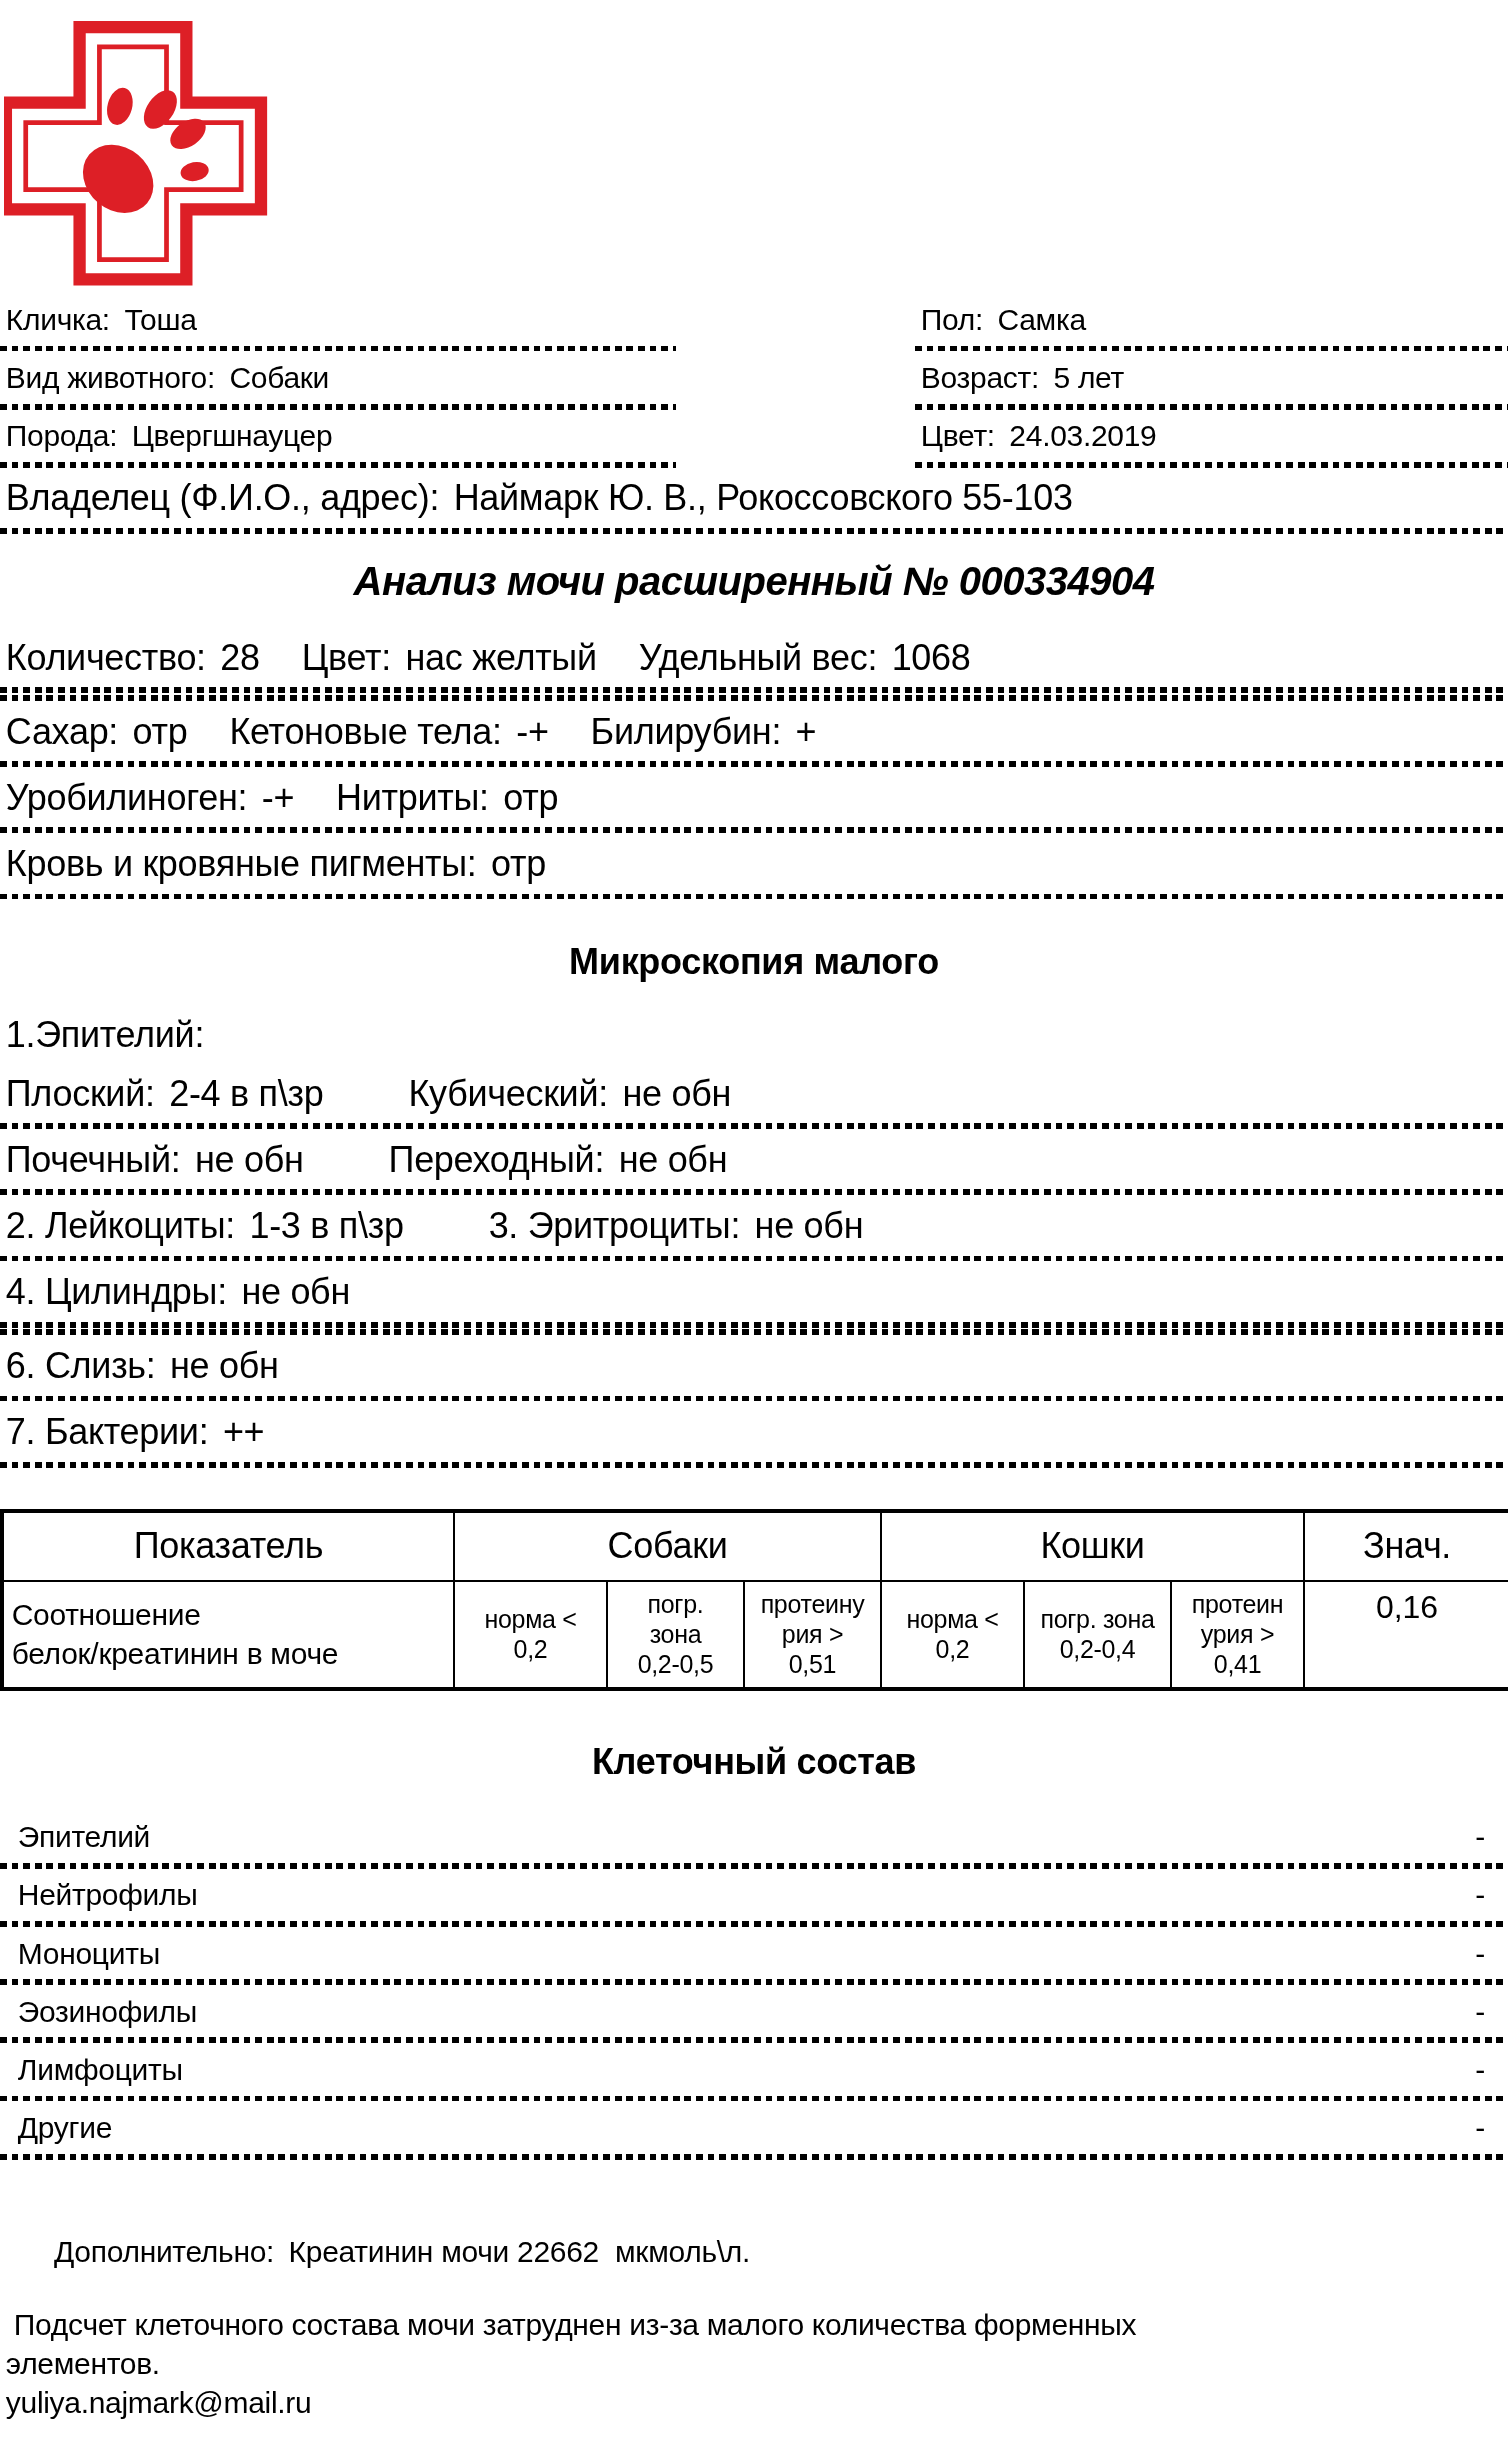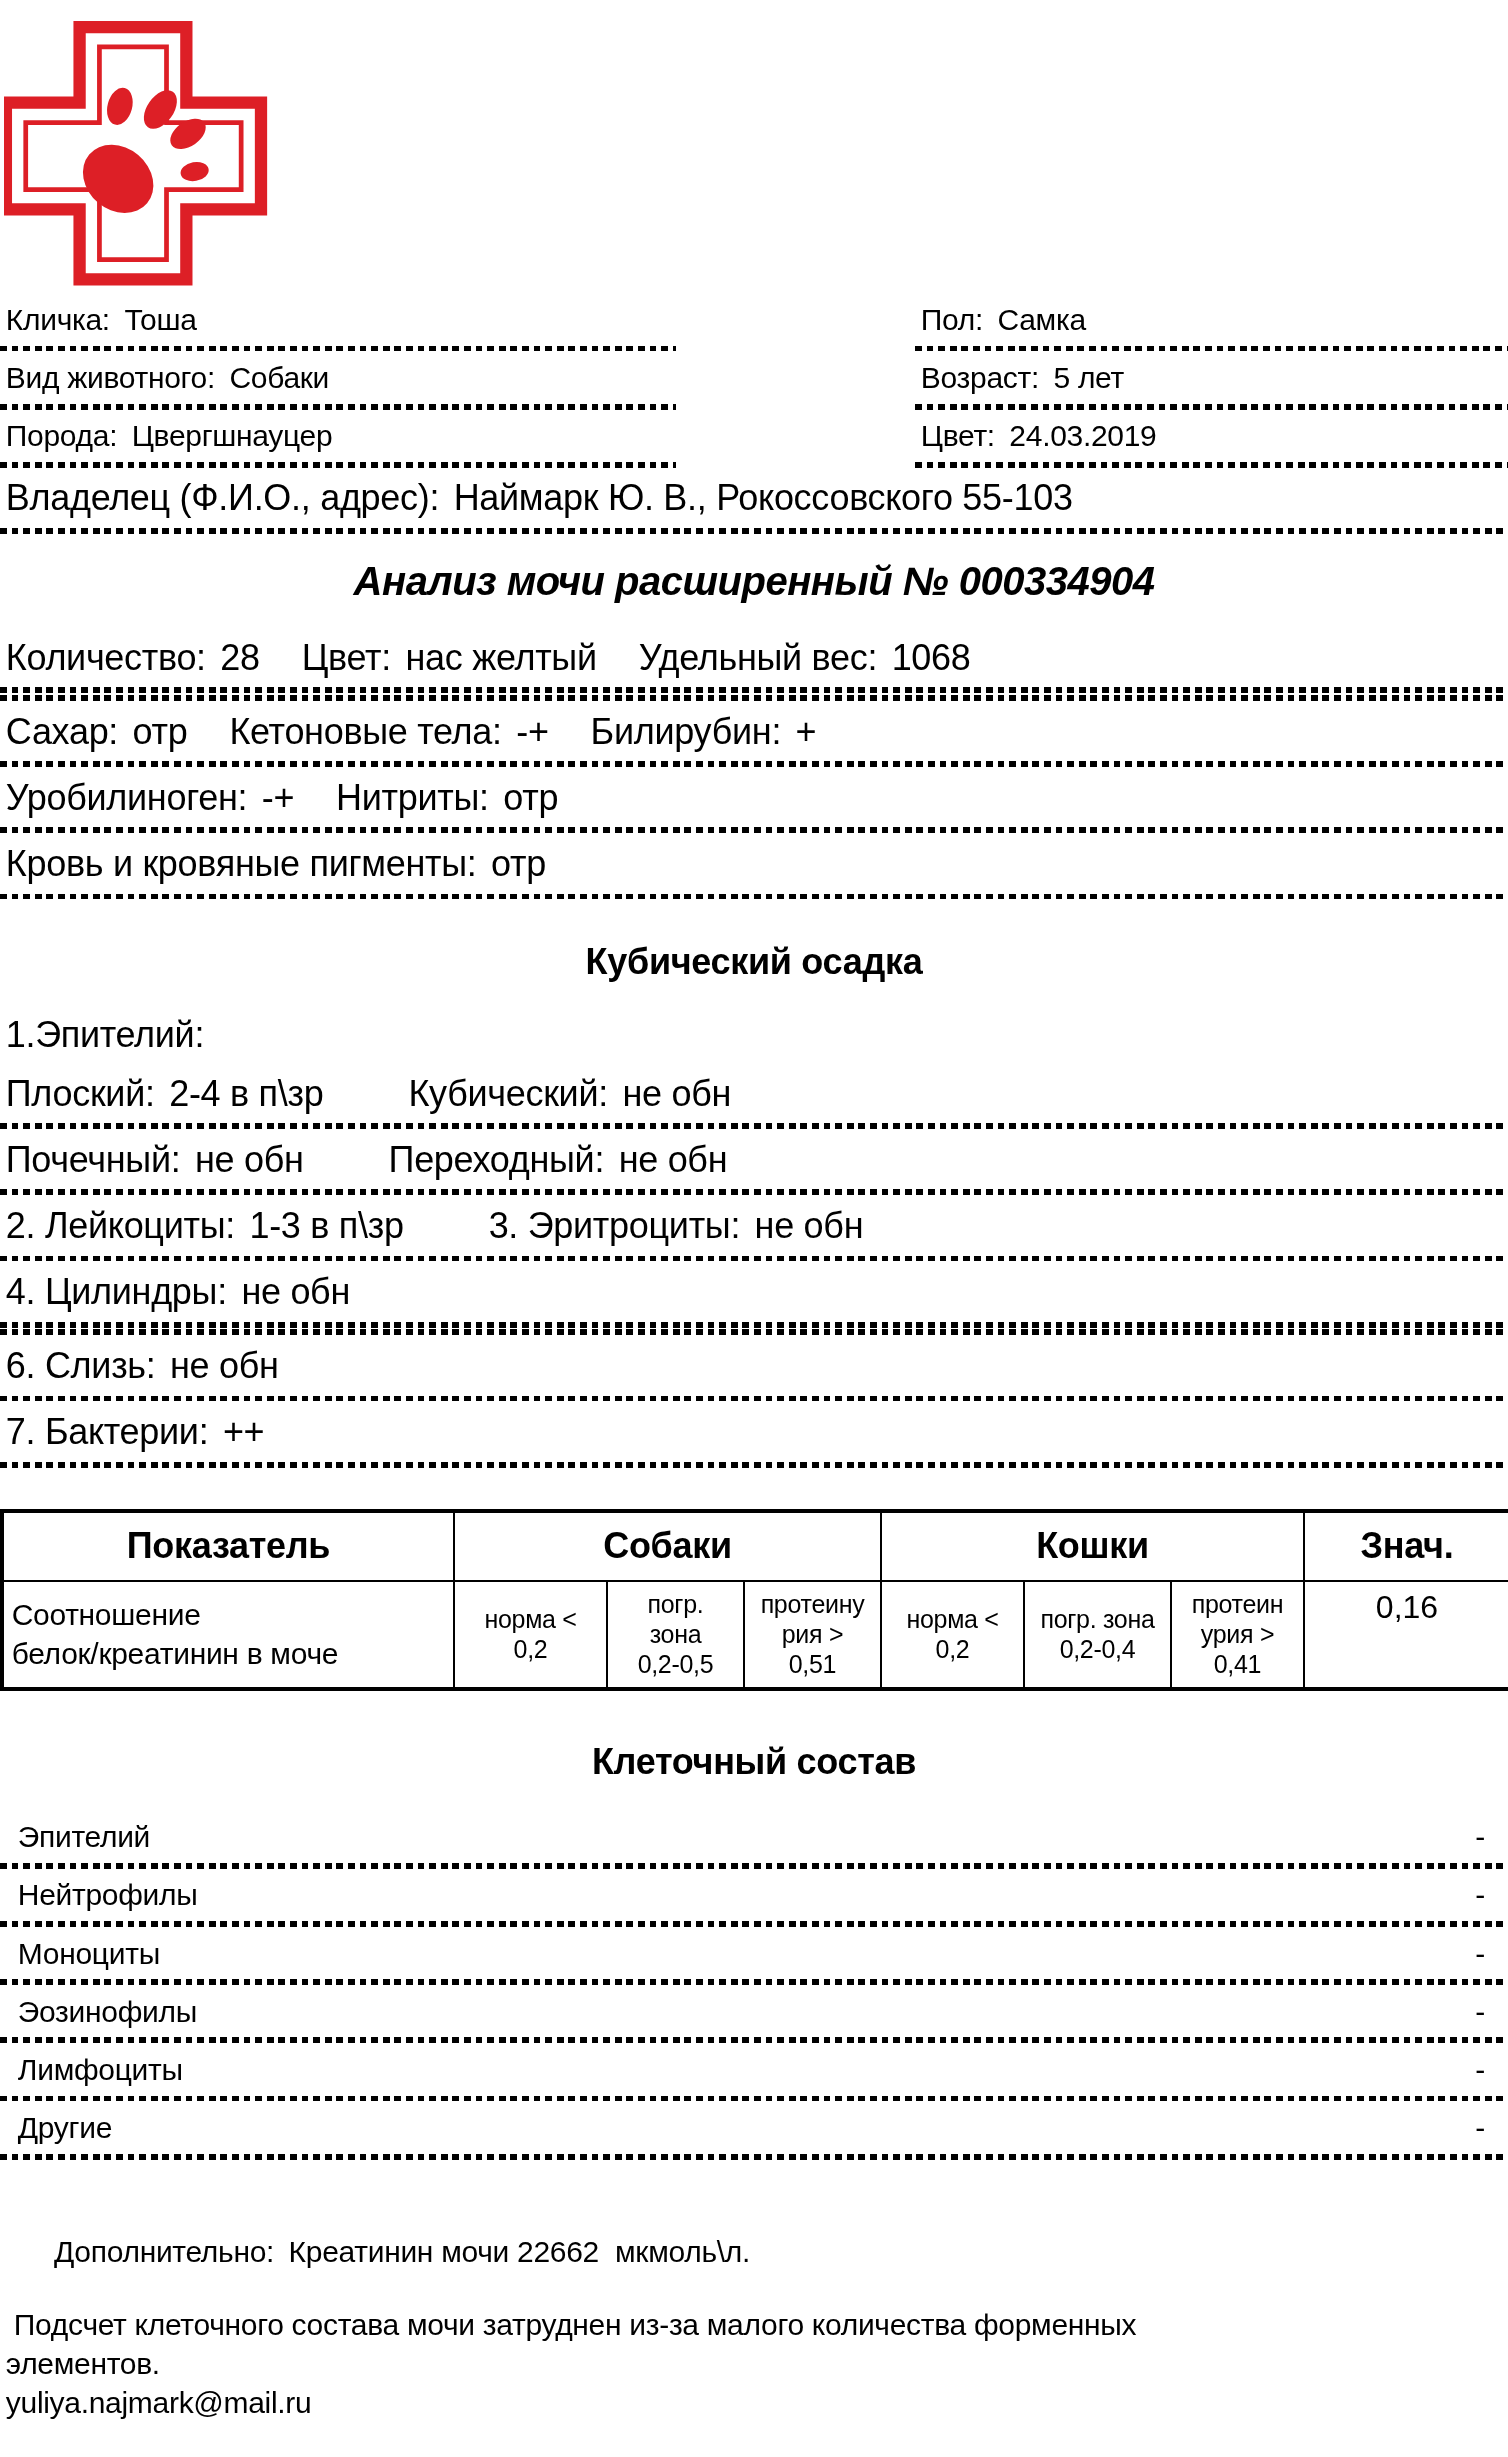--- a/index.html
+++ b/index.html
@@ -33,21 +33,21 @@
   
   .doc-title { text-align:center; font-weight:bold; font-style:italic; font-size:40px;
                margin:25px 0 23px; letter-spacing:-0.5px; }
   .section-heading { text-align:center; font-weight:bold; font-size:36px; letter-spacing:-0.3px; }
   .mh { margin:42px 0 21px; }
   .ch { margin:50px 0 28px; }
   
   table.ratio { width:1508px; border-collapse:collapse; table-layout:fixed;
                 margin-top:41px; border:4.8px solid #000; }
   .ratio th, .ratio td { border:2.9px solid #000; box-sizing:border-box; }
-  .ratio th { font-size:36px; font-weight:bold; height:70px; text-align:center;
+  .ratio th { font-size:36px; font-weight:normal; height:70px; text-align:center;
               vertical-align:middle; letter-spacing:-0.3px; }
   .ratio td { height:108px; }
   td.indicator { font-size:30px; text-align:left; vertical-align:middle;
                  padding:3.9px 7.7px; white-space:pre-line; line-height:1.3; letter-spacing:-0.3px; }
   td.sub { font-size:25px; text-align:center; vertical-align:middle;
            white-space:pre-line; line-height:1.2; padding:1.9px; letter-spacing:-0.3px; }
   td.valcell { font-size:32px; text-align:center; vertical-align:top; padding-top:7.7px; }
   
   .crow { display:flex; justify-content:space-between; font-size:30px;
           padding:9.7px 23px 6.8px 5.8px; letter-spacing:-0.3px;margin-left:12px; }
@@ -118,21 +118,21 @@
       <div class="dotrule"></div>
       <div class="dotrule"></div>
       <div class="fline"><span class="pair"><span>Сахар:</span><span class="fval">отр</span></span><span class="pair"><span>Кетоновые тела:</span><span class="fval">-+</span></span><span class="pair"><span>Билирубин:</span><span class="fval">+</span></span></div>
       <div class="dotrule"></div>
       <div class="fline"><span class="pair"><span>Уробилиноген:</span><span class="fval">-+</span></span><span class="pair"><span>Нитриты:</span><span class="fval">отр</span></span></div>
       <div class="dotrule"></div>
       <div class="fline"><span class="pair"><span>Кровь и кровяные пигменты:</span><span class="fval">отр</span></span></div>
       <div class="dotrule"></div>
     </div>
 
-  <div class="section-heading mh">Кубический осадка</div>
+  <div class="section-heading mh">Микроскопия малого</div>
   <div class="wide">
       <div class="fline"><span class="pair"><span>1.Эпителий:</span></span></div>
       <div class="fline"><span class="pair"><span>Плоский:</span><span class="fval">2-4 в п\зр</span></span><span class="pair"><span>Кубический:</span><span class="fval">не обн</span></span></div>
       <div class="dotrule"></div>
       <div class="fline"><span class="pair"><span>Почечный:</span><span class="fval">не обн</span></span><span class="pair"><span>Переходный:</span><span class="fval">не обн</span></span></div>
       <div class="dotrule"></div>
       <div class="fline"><span class="pair"><span>2. Лейкоциты:</span><span class="fval">1-3 в п\зр</span></span><span class="pair"><span>3. Эритроциты:</span><span class="fval">не обн</span></span></div>
       <div class="dotrule"></div>
       <div class="fline"><span class="pair"><span>4. Цилиндры:</span><span class="fval">не обн</span></span></div>
       <div class="dotrule"></div>

